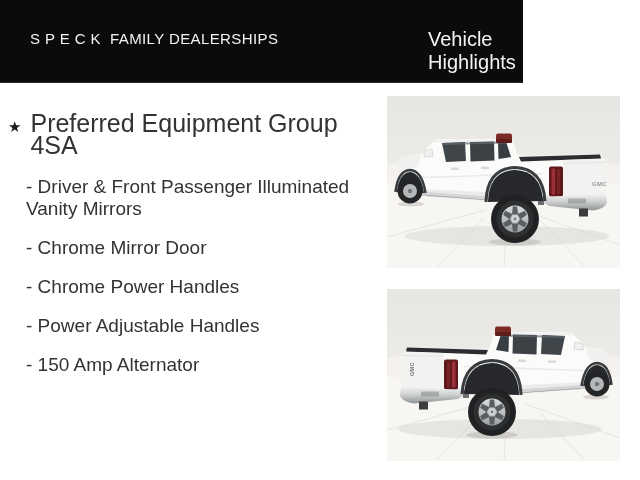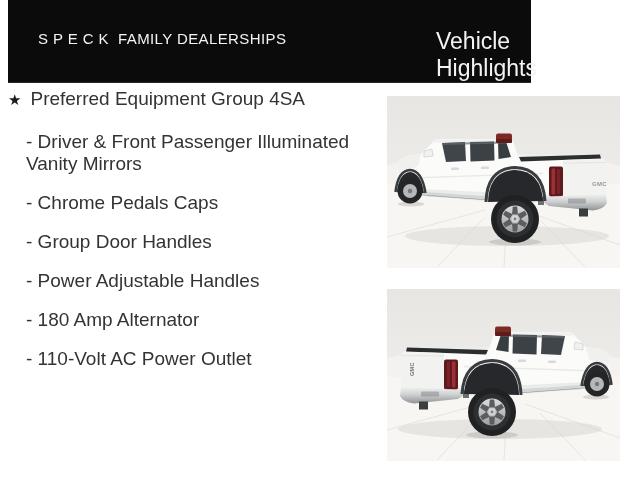--- a/index.html
+++ b/index.html
@@ -7,55 +7,55 @@
     position: relative;
     width: 640px;
     height: 480px;
     background: #ffffff;
     font-family: "Liberation Sans", sans-serif;
     overflow: hidden;
   }
   
   .topbar {
     position: absolute;
-    left: 8px; top: 0;
+    left: 0; top: 0;
     width: 523px; height: 83px;
     background: #0b0b0b;
     border-bottom: 1px solid #2a2a2a;
     box-sizing: border-box;
   }
   .dealer {
     position: absolute;
     left: 30px; top: 30px;
     font-size: 15px;
     letter-spacing: 0.4px;
     color: #f3f3f3;
     white-space: pre;
   }
   .section-title {
     position: absolute;
     left: 428px; top: 28px;
-    font-size: 23px;
+    font-size: 20px;
     color: #f3f3f3;
   }
   
   .content {
     position: absolute;
     left: 8px; top: 88px;
     width: 376px;
     color: #333333;
   }
   .title-row {
     display: flex;
     align-items: baseline;
     gap: 9px;
     line-height: 22px;
   }
   .star { font-size: 15px; color: #1c1c1c; flex: 0 0 auto; }
-  .group-title { font-size: 19px; }
+  .group-title { font-size: 25px; margin-top: 24px; }
   .items { margin: 20px 0 8px 18px; width: 354px; }
   .item {
     margin: 0 0 17px 0;
     font-size: 19px;
     line-height: 22px;
   }
   
   .photo {
     position: absolute;
     left: 387px;
@@ -77,25 +77,24 @@
     <span class="section-title">Vehicle Highlights</span>
   </header>
 
   <div class="content">
     <div class="title-row">
       <span class="star">★</span>
       <span class="group-title">Preferred Equipment Group 4SA</span>
     </div>
     <div class="items">
         <p class="item">- Driver &amp; Front Passenger Illuminated Vanity Mirrors</p>
-        <p class="item">- Chrome Pedals Caps</p>
-        <p class="item">- Group Door Handles</p>
+        <p class="item">- Chrome Mirror Door</p>
+        <p class="item">- Chrome Power Handles</p>
         <p class="item">- Power Adjustable Handles</p>
-        <p class="item">- 180 Amp Alternator</p>
-        <p class="item">- 110-Volt AC Power Outlet</p>
+        <p class="item">- 150 Amp Alternator</p>
       </div>
   </div>
 
   <figure class="photo photo-1" title="White GMC crew cab pickup, rear three-quarter view from driver side in white studio">
     <svg viewBox="0 0 233 172" xmlns="http://www.w3.org/2000/svg">
       <defs>
         <linearGradient id="wallA" x1="0" y1="0" x2="0" y2="1">
           <stop offset="0" stop-color="#e8e6e3"></stop>
           <stop offset="0.5" stop-color="#eeece9"></stop>
           <stop offset="1" stop-color="#f2f0ed"></stop>

